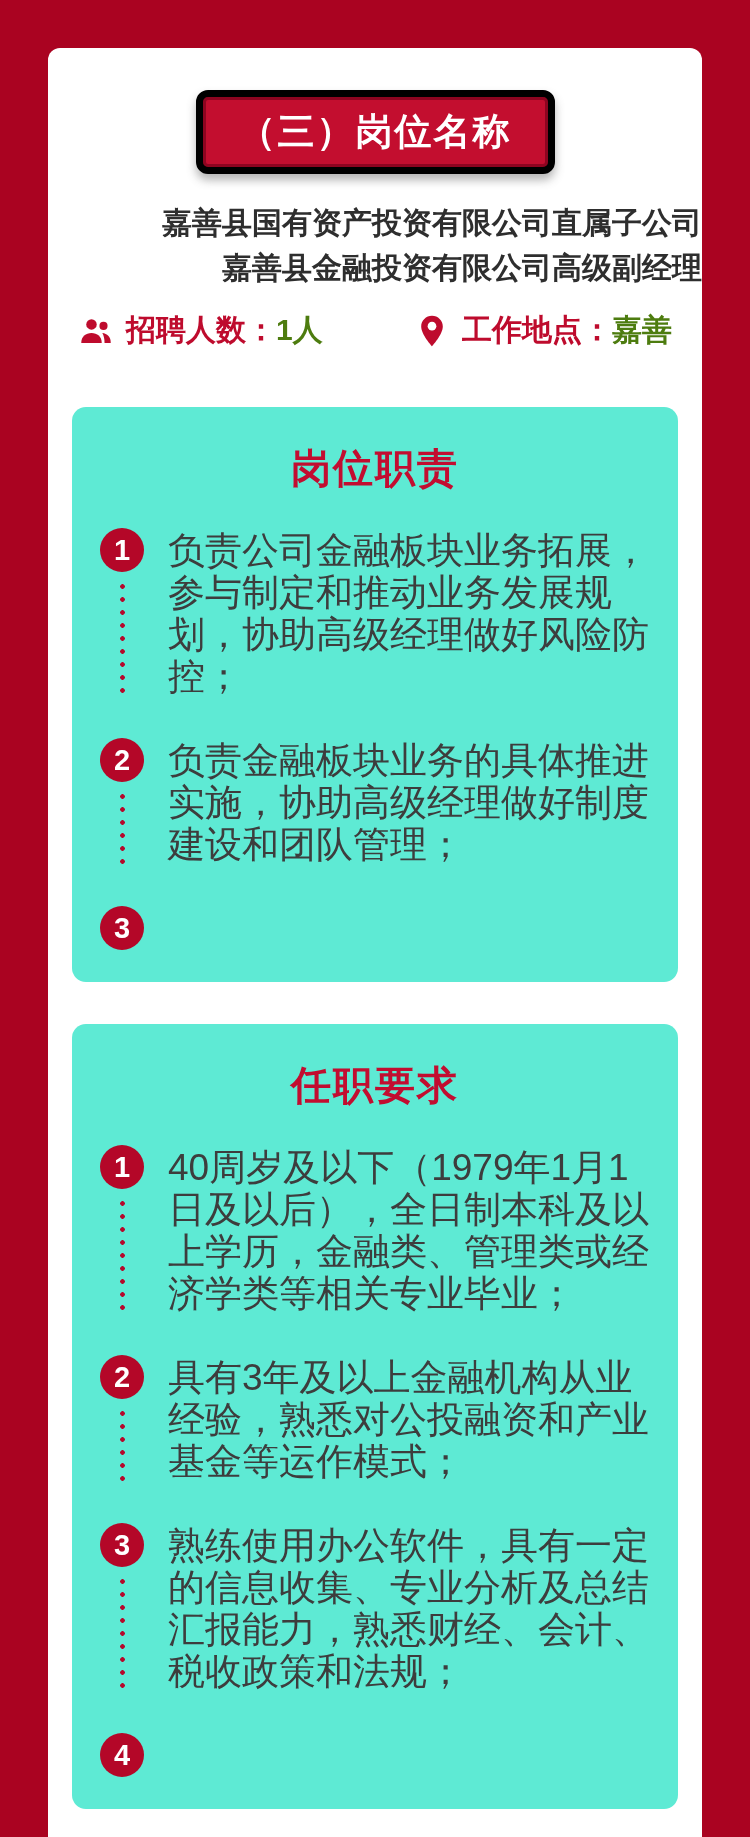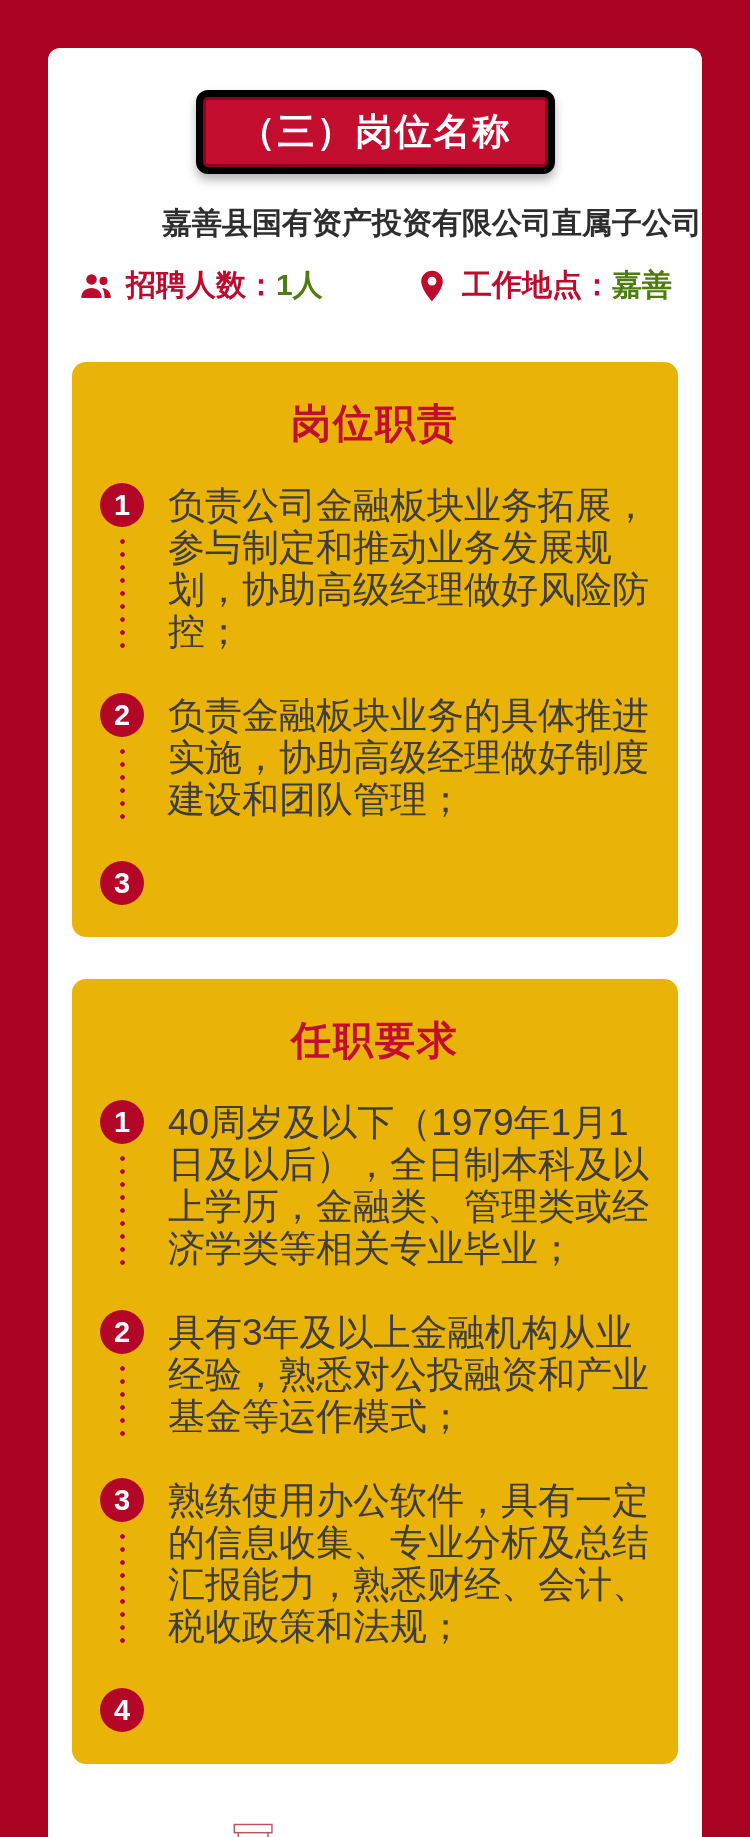--- a/index.html
+++ b/index.html
@@ -40,21 +40,21 @@
   .info-row{
     display:flex; justify-content:space-between;
     padding:0 30px; margin-bottom:56px; align-items:center;
   }
   .info-item{ display:flex; align-items:center; }
   .info-item svg{ width:36px; height:36px; margin-right:12px; flex:none; }
   .info-label{ color:#be0b2d; font-size:30px; font-weight:bold; }
   .info-value{ color:#4d7c0f; font-size:30px; font-weight:bold; }
   
   .panel{
-    background:#eab308;
+    background:#5eead4;
     border-radius:14px;
     margin:0 24px 42px 24px;
     padding:34px 28px 26px 28px;
   }
   .panel-title{
     text-align:center; color:#c20d30; font-size:40px; font-weight:bold;
     letter-spacing:2px; margin-bottom:32px;
   }
   .item{ display:flex; padding-bottom:40px; }
   .item:last-child{ padding-bottom:6px; }
@@ -84,20 +84,21 @@
 
 <div class="poster">
   <div class="card">
 
     <div class="banner">
       <span>（三）岗位名称</span>
     </div>
 
     <div class="company">
       <div>嘉善县国有资产投资有限公司直属子公司</div>
+      <div>嘉善县金融投资有限公司高级副经理</div>
     </div>
 
     <div class="info-row">
       <div class="info-item">
         <svg viewBox="0 0 24 24" fill="#be0b2d" aria-hidden="true">
           <circle cx="9" cy="7.6" r="3.5"></circle>
           <path d="M2.2 19.6c0-3.8 3-6.3 6.8-6.3s6.8 2.5 6.8 6.3v.4H2.2z"></path>
           <circle cx="17" cy="8.6" r="2.7"></circle>
           <path d="M16.2 13.4c3.2.4 5.6 2.6 5.6 5.9v.7h-4.1c0-2.7-.5-4.9-1.5-6.6z"></path>
         </svg>

